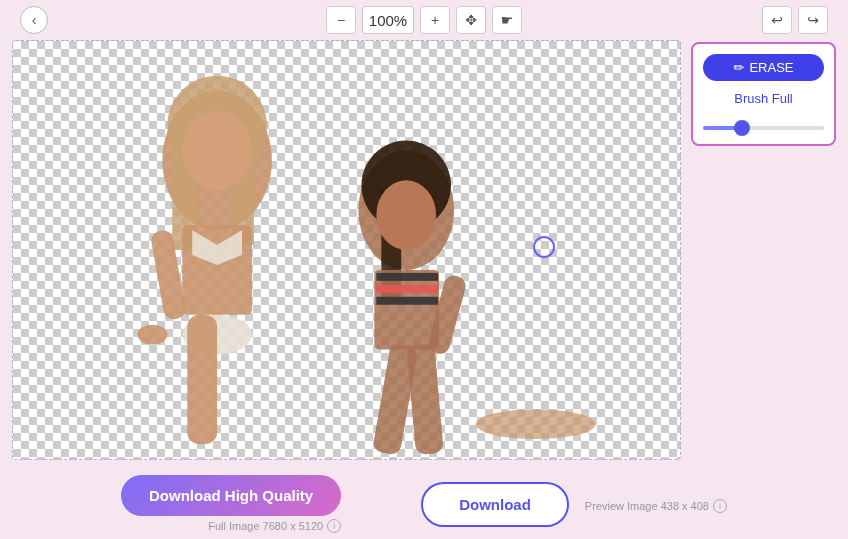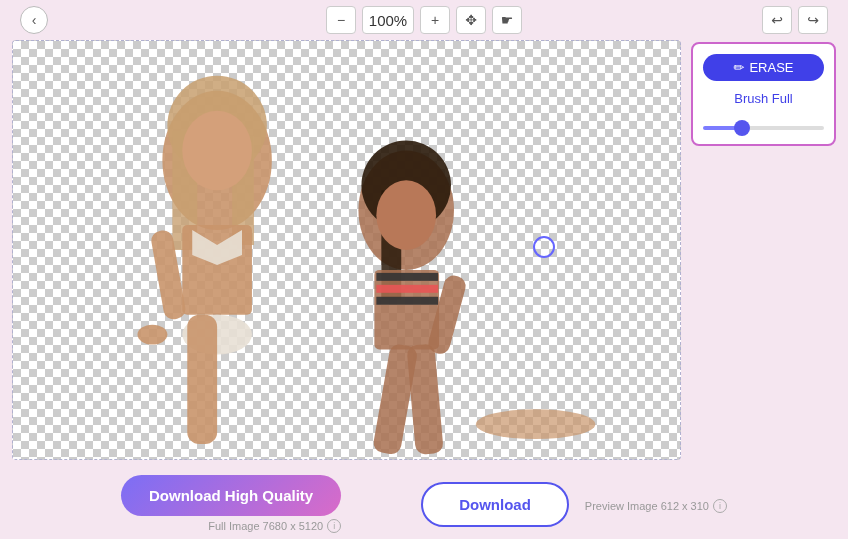--- a/index.html
+++ b/index.html
@@ -365,17 +365,17 @@
       <span>Full Image 7680 x 5120</span>
       <span class="info-icon">i</span>
     </div>
   </div>
 
   <div style="display:flex; flex-direction:row; align-items:center; gap:16px;">
     <button class="btn-secondary">
       <span>Download</span>
     </button>
     <div class="btn-sub-label">
-      <span>Preview Image 612 x 310</span>
+      <span>Preview Image 438 x 408</span>
       <span class="info-icon">i</span>
     </div>
   </div>
 </div>
 
 </body></html>

